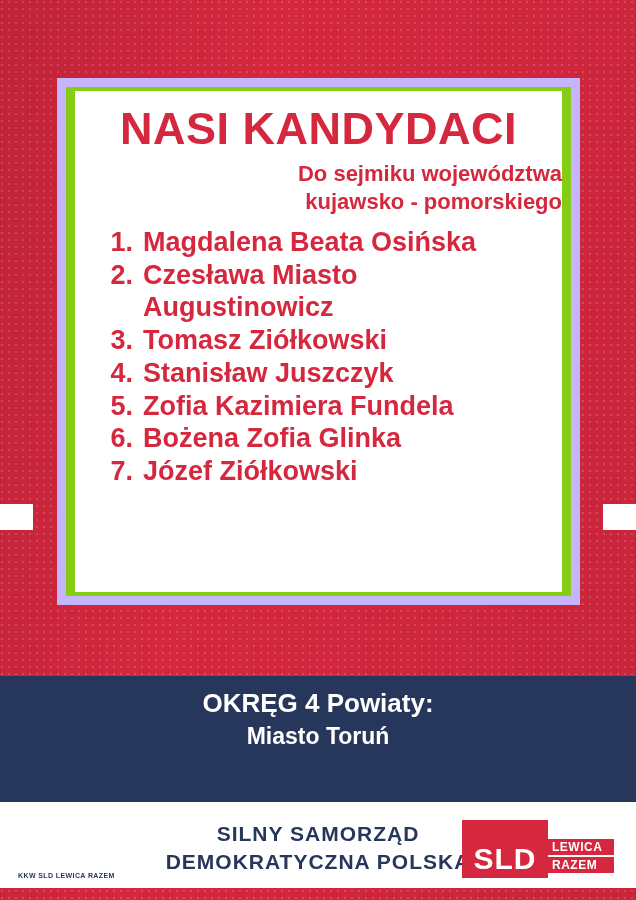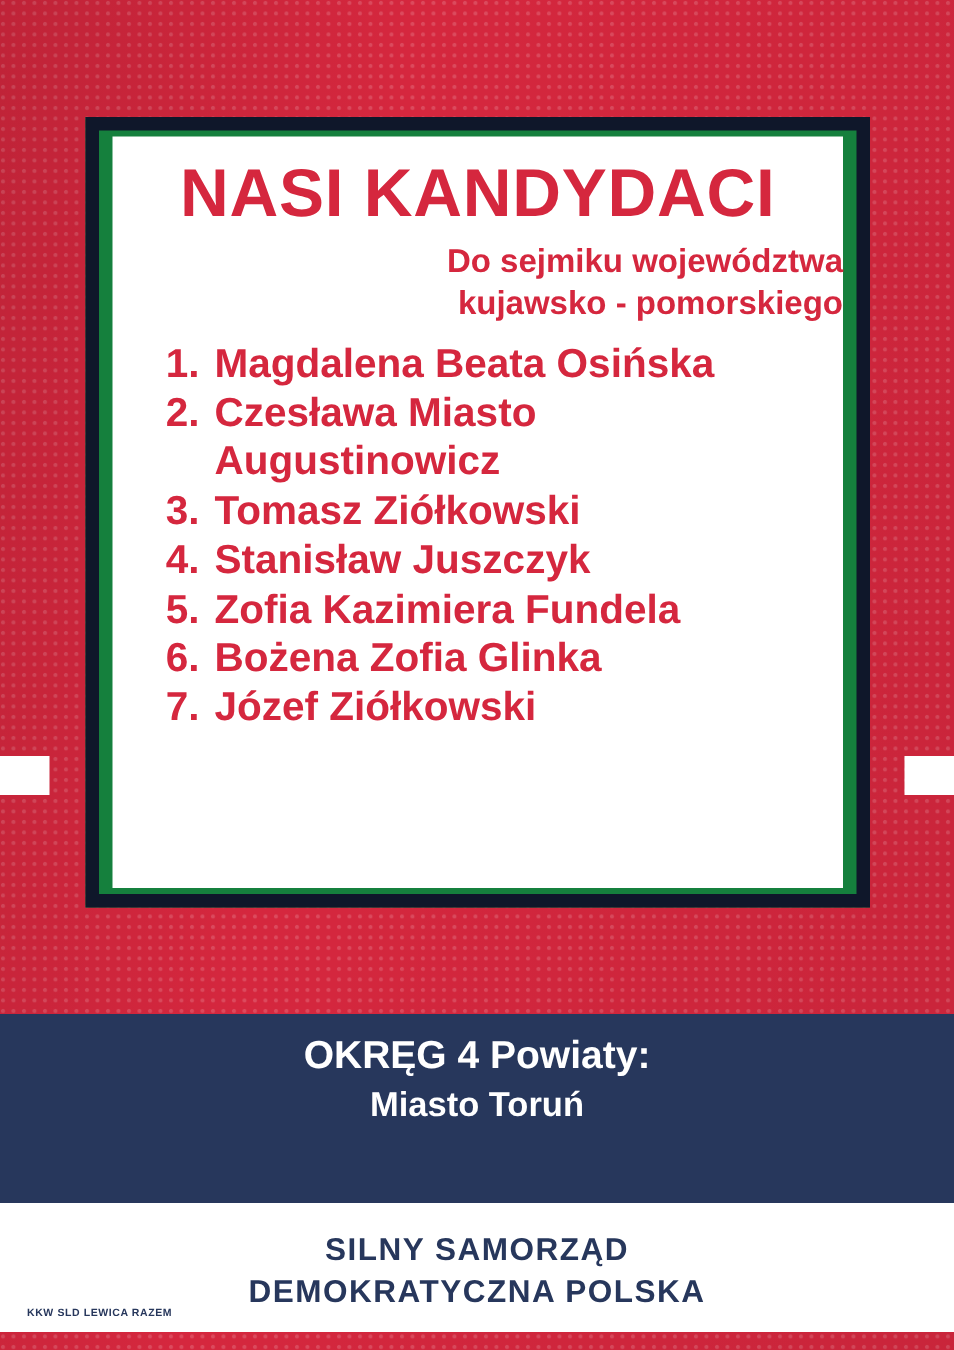--- a/index.html
+++ b/index.html
@@ -48,22 +48,22 @@
   .side-bar.left  { left: 0;  top: 504px; width: 33px; }
   .side-bar.right { right: 0; top: 504px; width: 33px; }
 
   
   .card {
     position: absolute;
     left: 57px;
     top: 78px;
     width: 523px;
     height: 527px;
-    background: #15803d;
-    border: 9px solid #0f172a;
+    background: #84cc16;
+    border: 9px solid #c4b5fd;
     box-sizing: border-box;
   }
   .card-inner {
     position: absolute;
     left: 9px;
     top: 4px;
     right: 9px;
     bottom: 4px;
     background: #ffffff;
   }
@@ -270,14 +270,21 @@
   </div>
 
   <div class="footer">
     <div class="slogan">
       <div>SILNY SAMORZĄD</div>
       <div>DEMOKRATYCZNA POLSKA</div>
     </div>
 
     <div class="committee">KKW SLD LEWICA RAZEM</div>
 
+    <div class="logo">
+      <div class="logo-sld">SLD</div>
+      <div class="logo-razem">
+        <span>LEWICA</span>
+        <span>RAZEM</span>
+      </div>
+    </div>
   </div>
 </div>
 
 </body></html>

